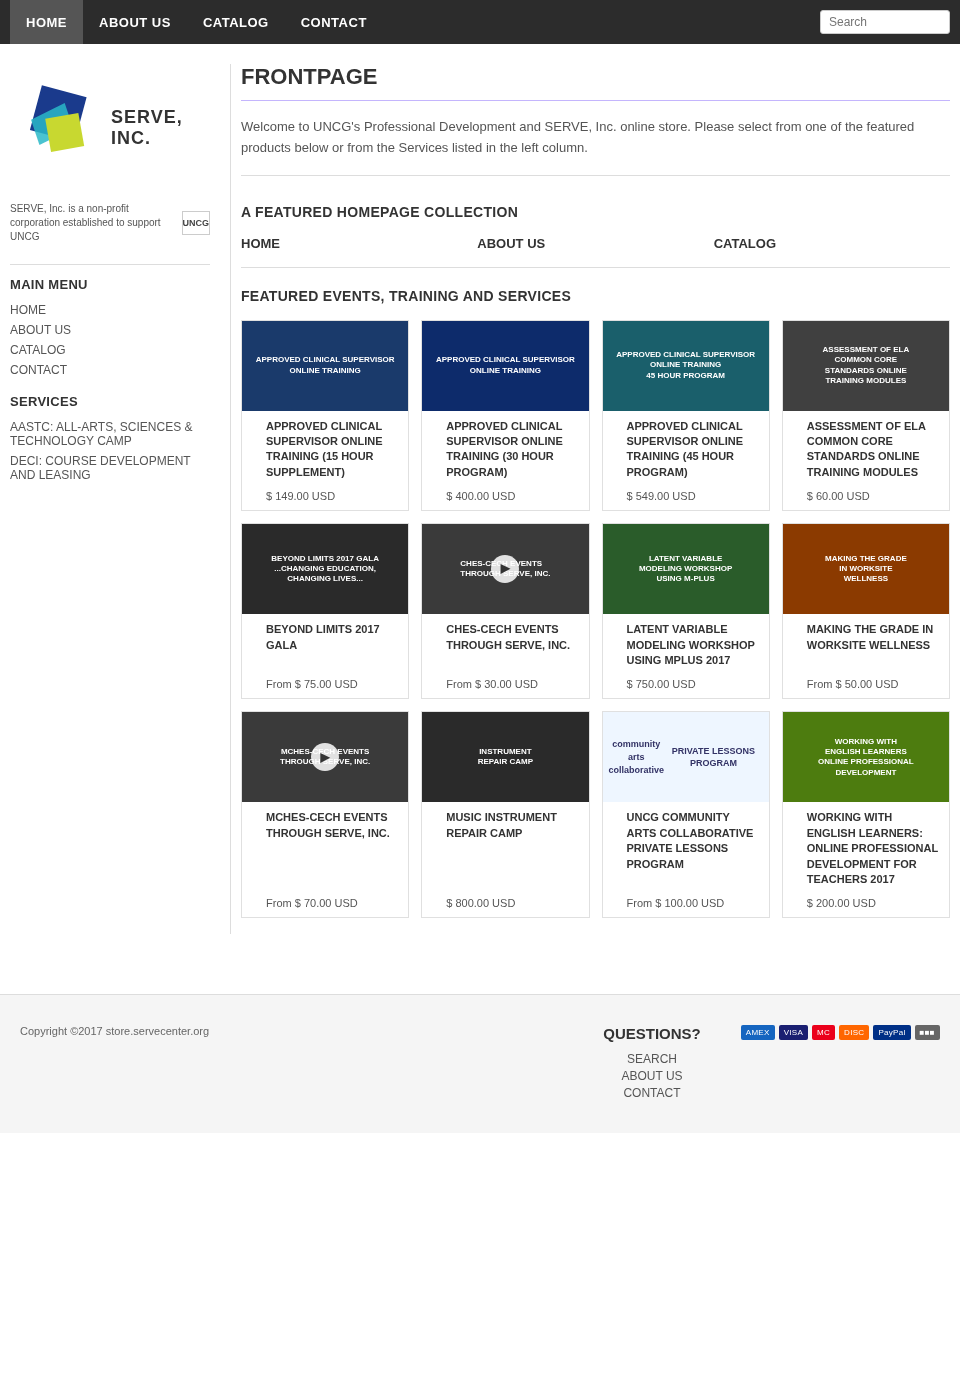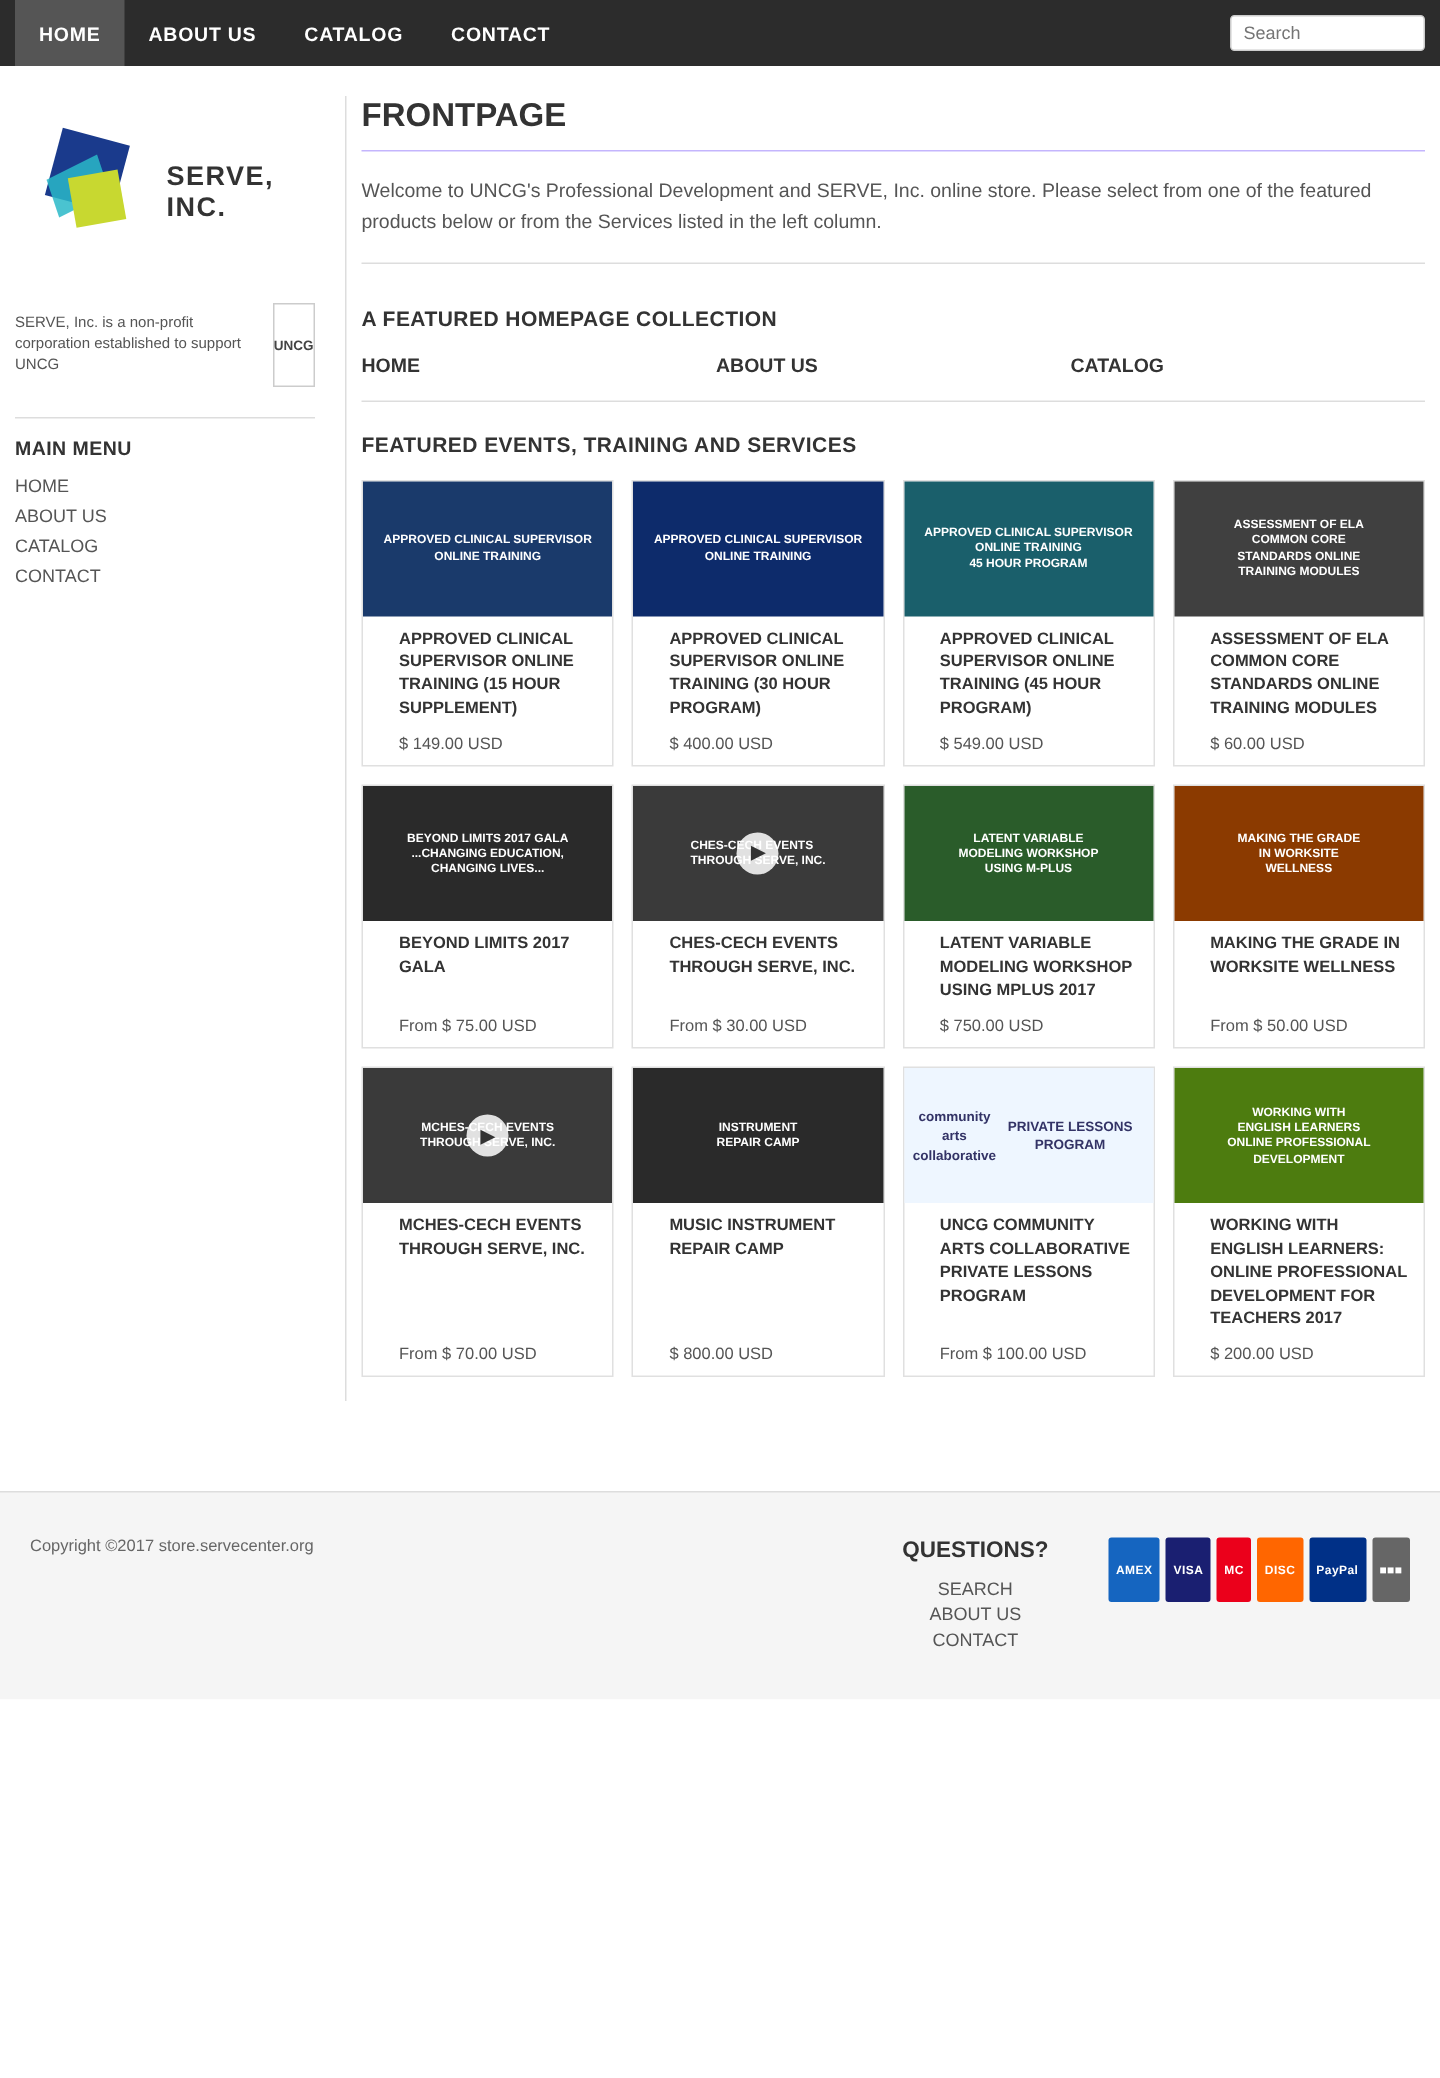--- a/index.html
+++ b/index.html
@@ -76,21 +76,21 @@
       gap: 8px;
     }
     .tagline-text {
       font-size: 10px;
       color: #555;
       text-align: left;
       line-height: 1.4;
     }
     .uncg-logo {
       width: 40px;
-      height: 56px;
+      height: 24px;
       border: 1px solid #ccc;
       display: flex;
       align-items: center;
       justify-content: center;
       font-size: 9px;
       color: #444;
       font-weight: bold;
     }
     .sidebar-divider {
       border: none;
@@ -244,22 +244,22 @@
     }
     .footer-payments {
       display: flex;
       gap: 4px;
       align-items: center;
     }
     .payment-card {
       background: #3366cc;
       color: #fff;
       font-size: 8px;
-      font-weight: bold;
-      padding: 17px 5px;
+      font-weight: normal;
+      padding: 3px 5px;
       border-radius: 2px;
       letter-spacing: 0.3px;
     }
     .payment-card.visa { background: #1a1f71; }
     .payment-card.mc { background: #eb001b; }
     .payment-card.discover { background: #ff6600; }
     .payment-card.paypal { background: #003087; }
     .payment-card.other { background: #666; }
 
     
@@ -336,20 +336,25 @@
     <hr class="sidebar-divider">
 
     <div>
       <div class="sidebar-section-title">MAIN MENU</div>
       <a class="sidebar-menu-item">HOME</a>
       <a class="sidebar-menu-item">ABOUT US</a>
       <a class="sidebar-menu-item">CATALOG</a>
       <a class="sidebar-menu-item">CONTACT</a>
     </div>
 
+    <div class="sidebar-services">
+      <div class="sidebar-section-title">SERVICES</div>
+      <a class="sidebar-menu-item">AASTC: ALL-ARTS, SCIENCES &amp; TECHNOLOGY CAMP</a>
+      <a class="sidebar-menu-item">DECI: COURSE DEVELOPMENT AND LEASING</a>
+    </div>
   </aside>
 
   <main class="content">
     <h1 class="page-title">FRONTPAGE</h1>
 
     <p class="intro-text">Welcome to UNCG's Professional Development and SERVE, Inc. online store. Please select from one of the featured products below or from the Services listed in the left column.</p>
 
     <div class="section-title">A FEATURED HOMEPAGE COLLECTION</div>
 
     <div class="breadcrumb-row">

